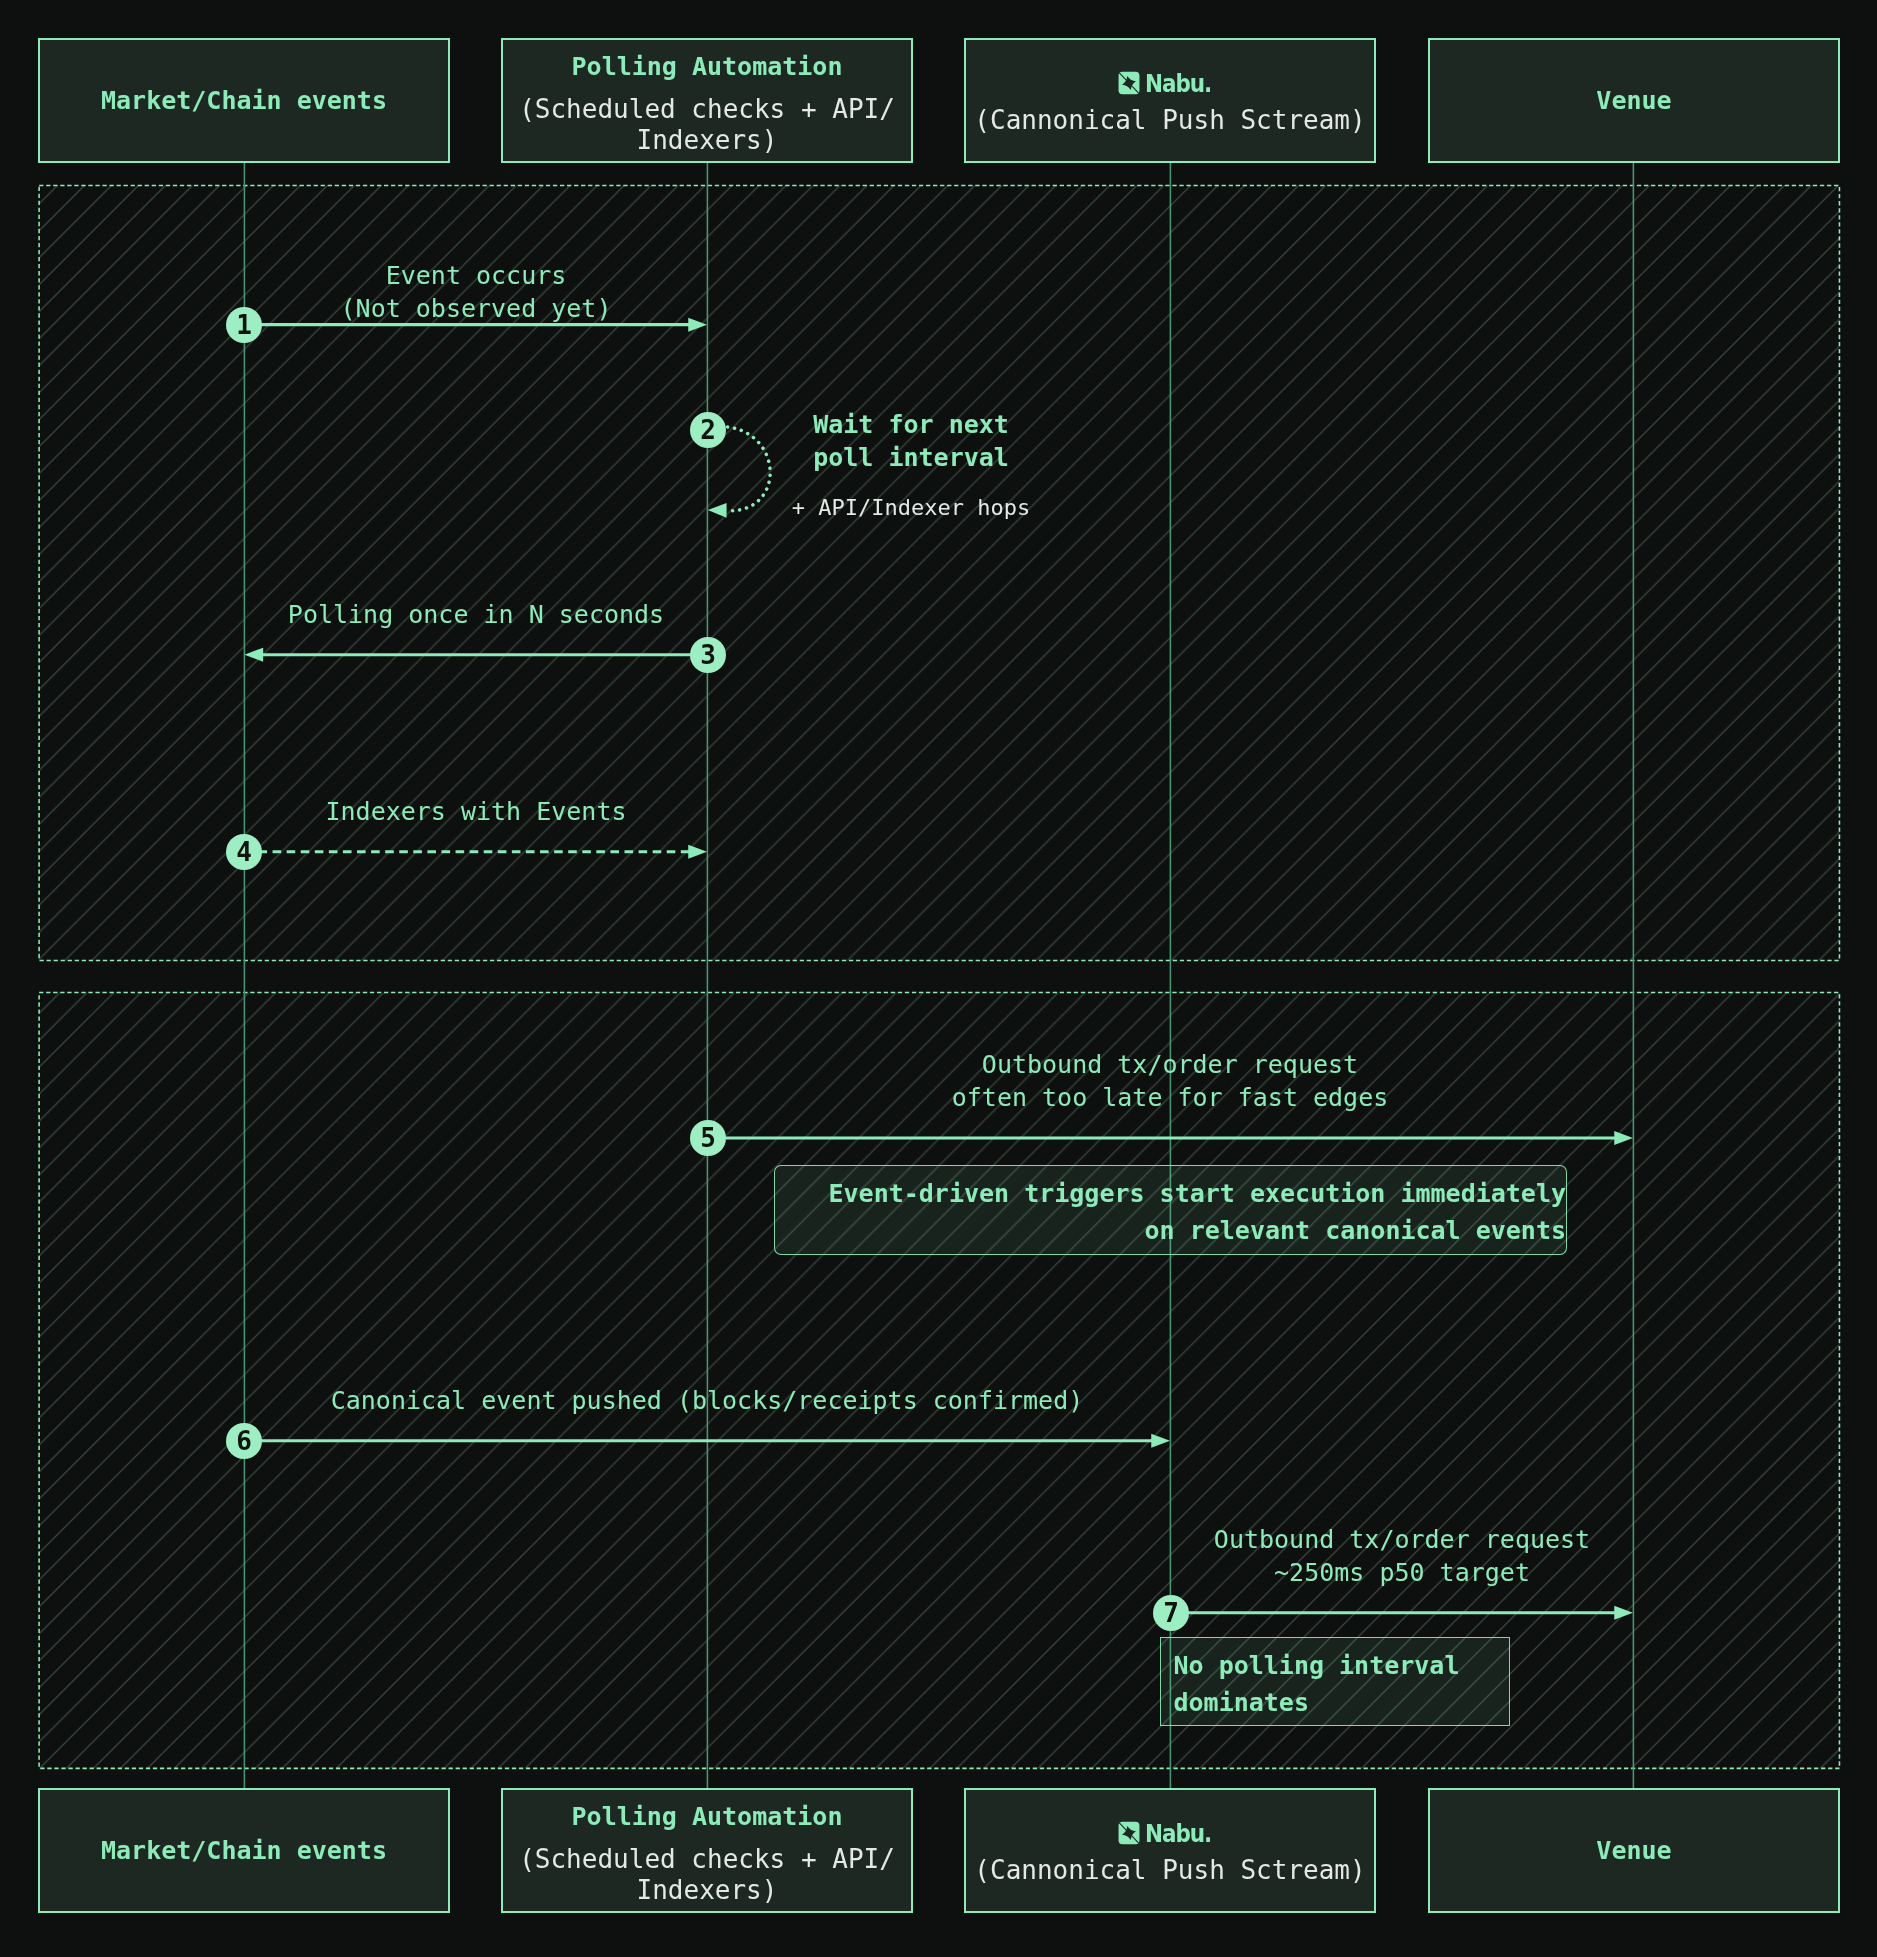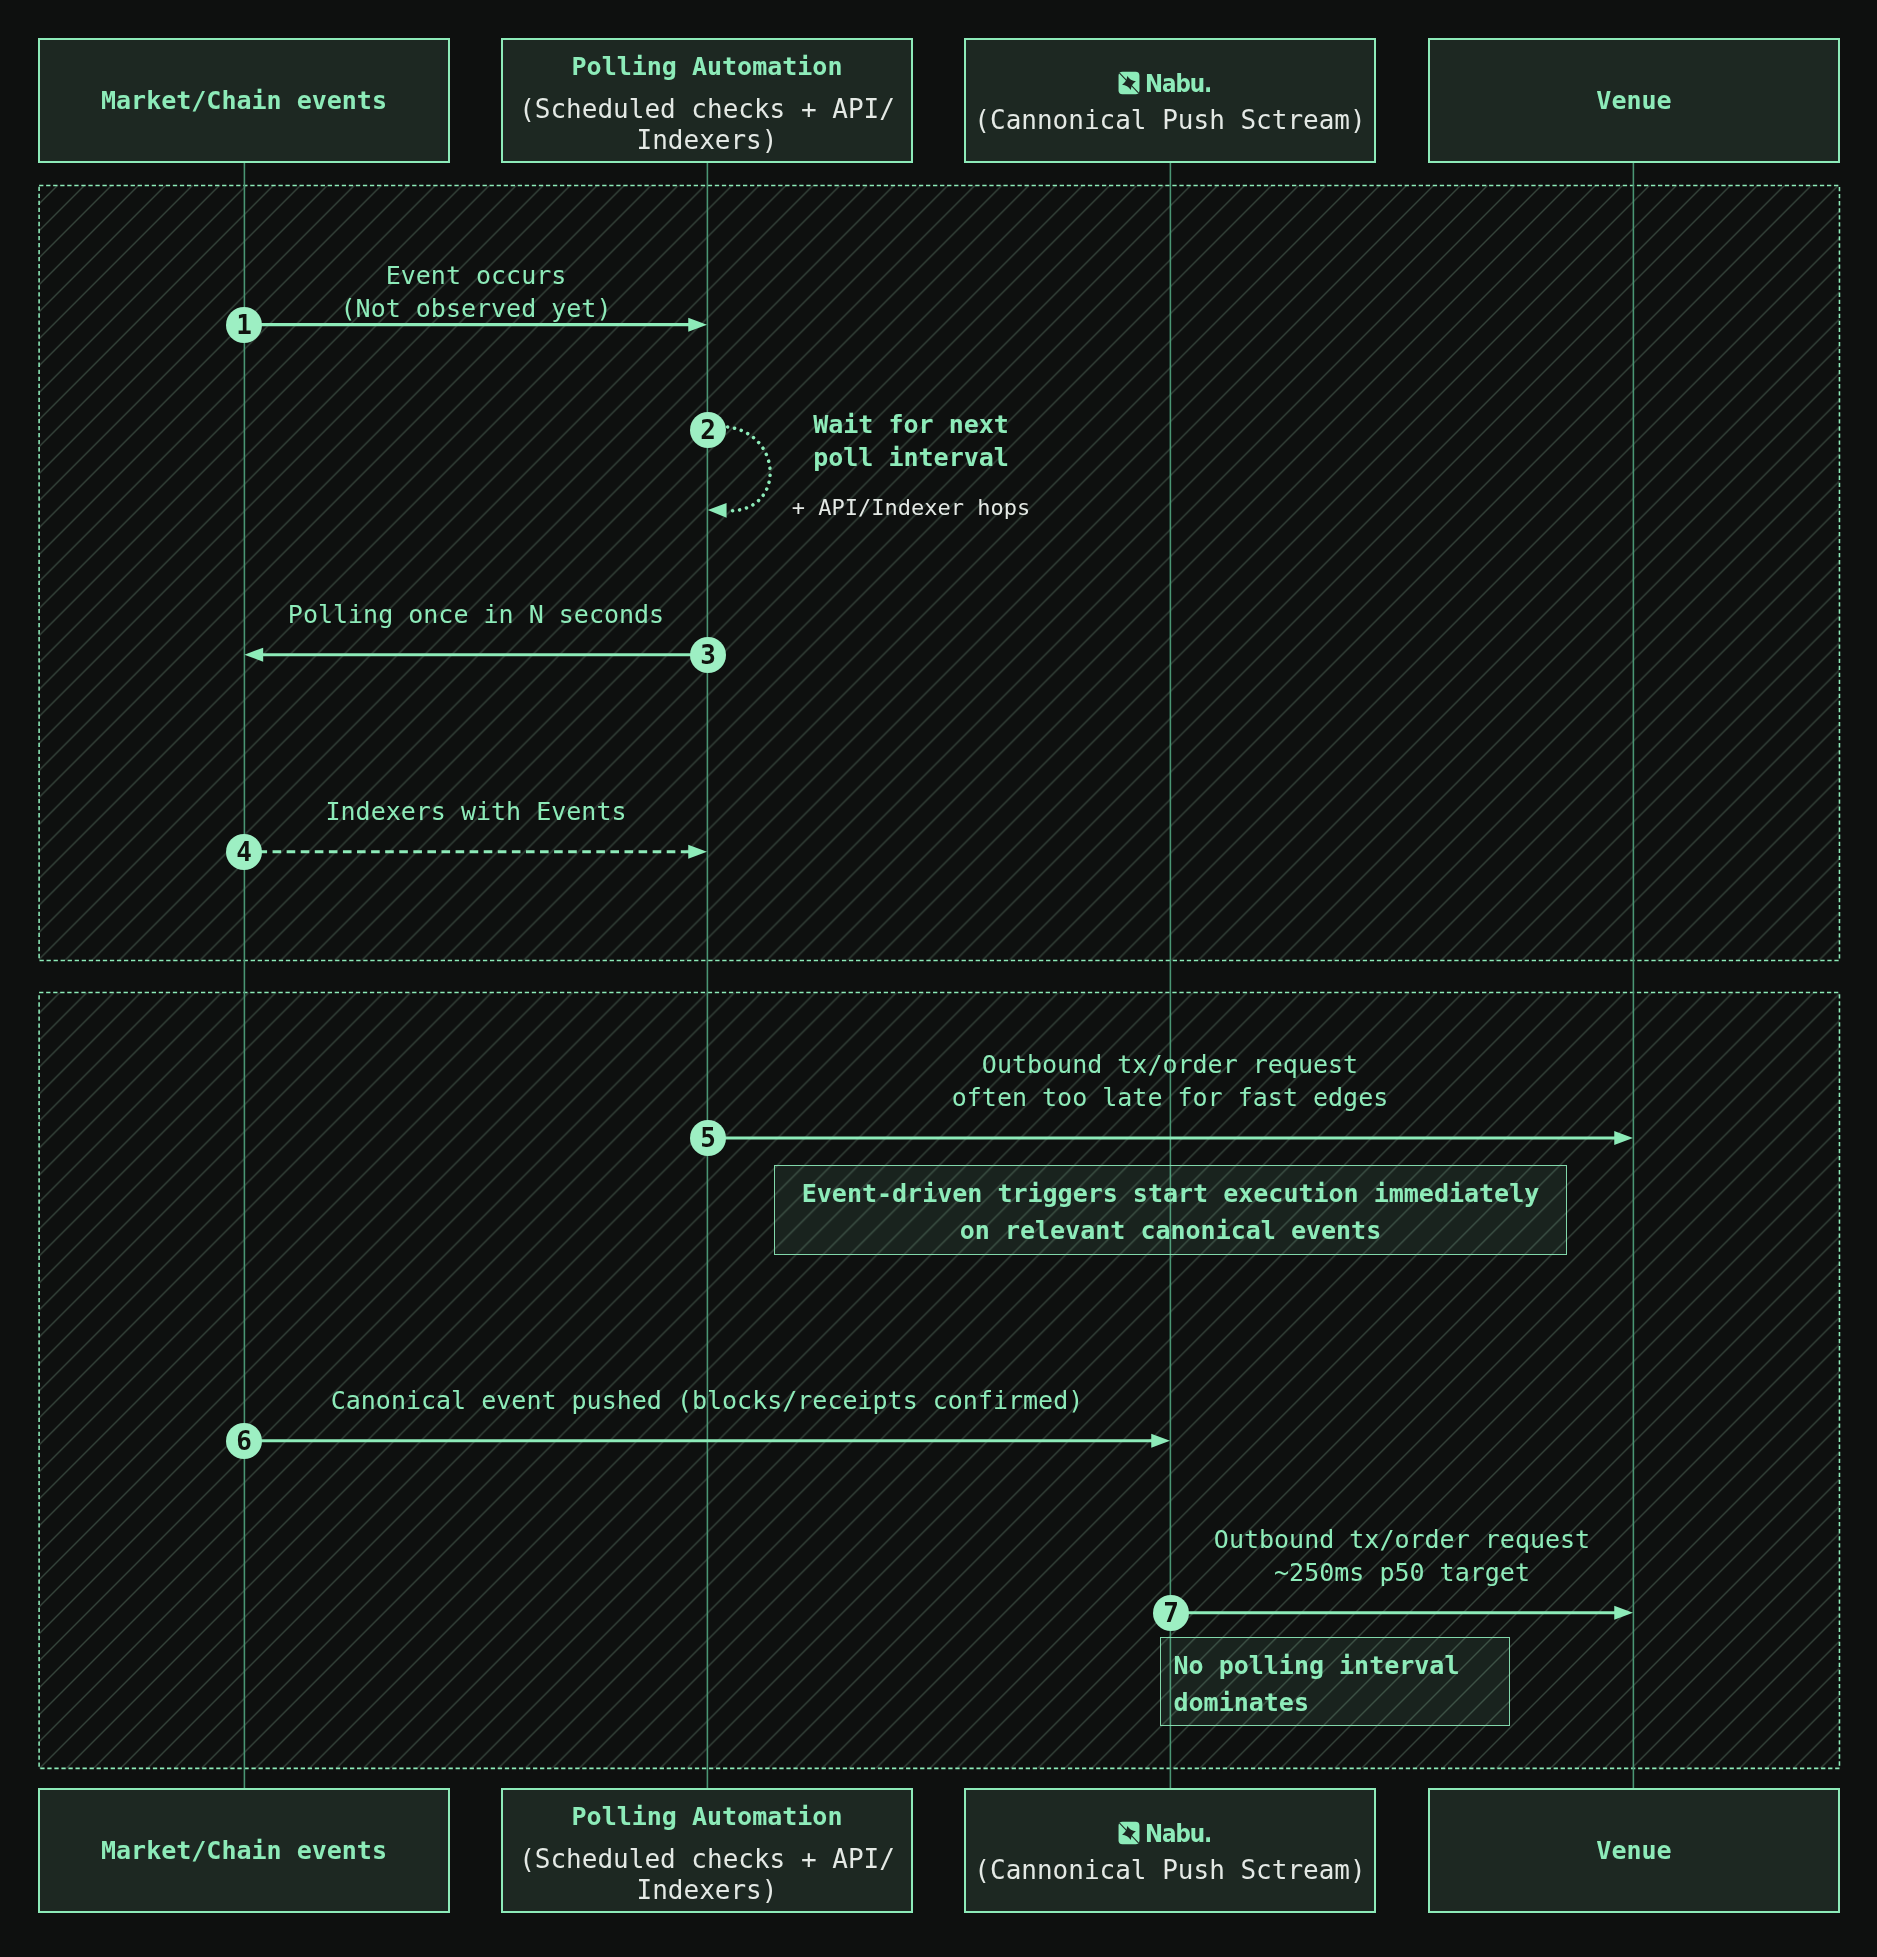--- a/index.html
+++ b/index.html
@@ -40,21 +40,21 @@
     font-weight:bold; font-size:26px; line-height:36px; text-align:center;
   }
   
   .note {
     position:absolute; box-sizing:border-box;
     background:rgba(141,235,185,0.09); border:1.6px solid rgba(141,235,185,0.9);
     color:#8debb9; font-weight:bold; font-size:25px; line-height:37px;
     display:flex; flex-direction:column; justify-content:center;
     padding-top:4.7px;
   }
-  .note.center { text-align:center; }
+  .note.center { text-align:right;border-radius:7px; }
   .note.left { text-align:left; padding-left:12.5px; }
 </style>
 </head>
 <body>
 
 <div class="canvas">
 
   <svg class="layer" width="1877" height="1957" viewBox="0 0 2400 2502">
     <defs>
       <pattern id="hatch" width="34.5" height="34.5" patternUnits="userSpaceOnUse">

